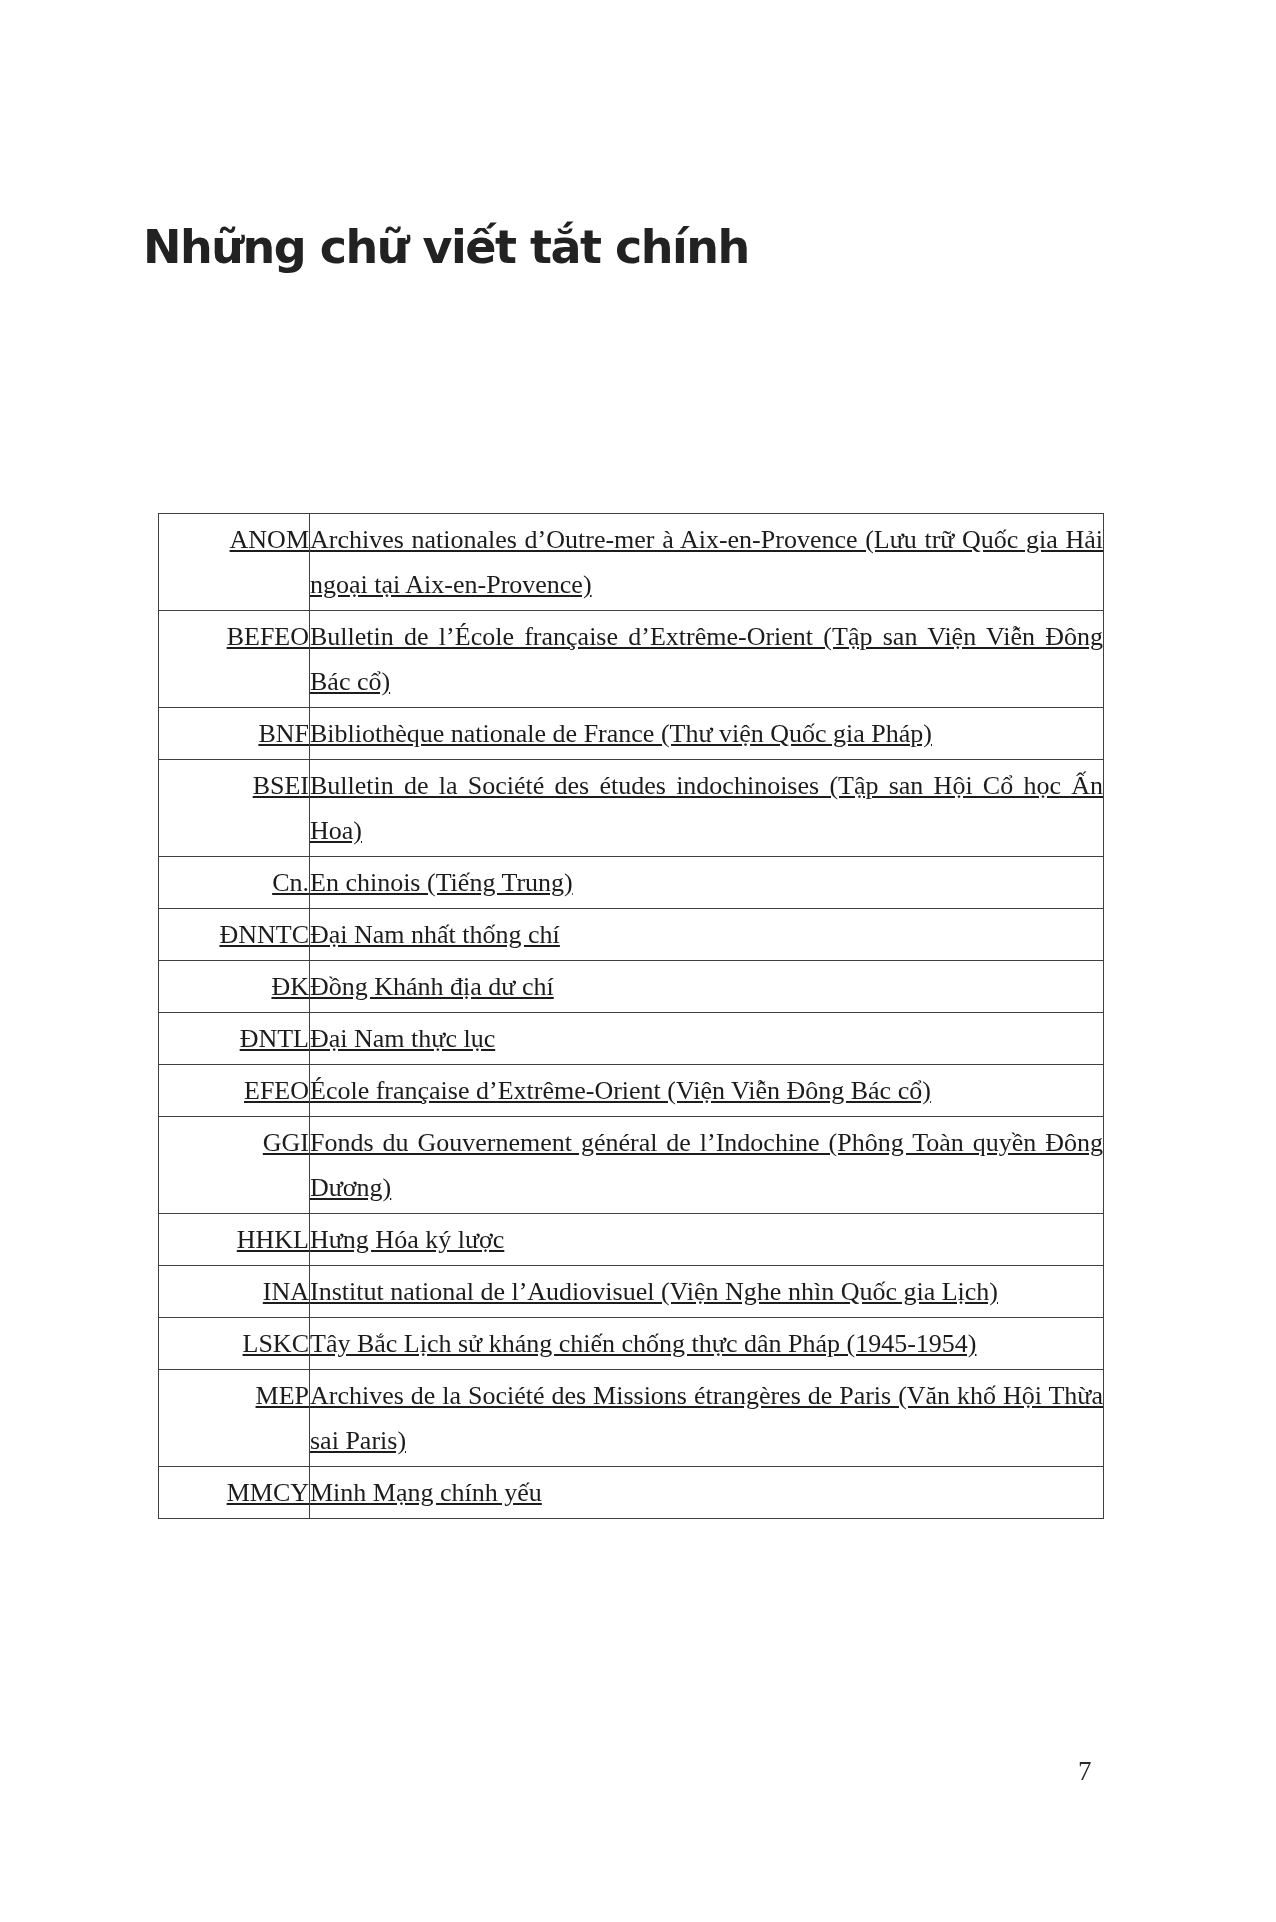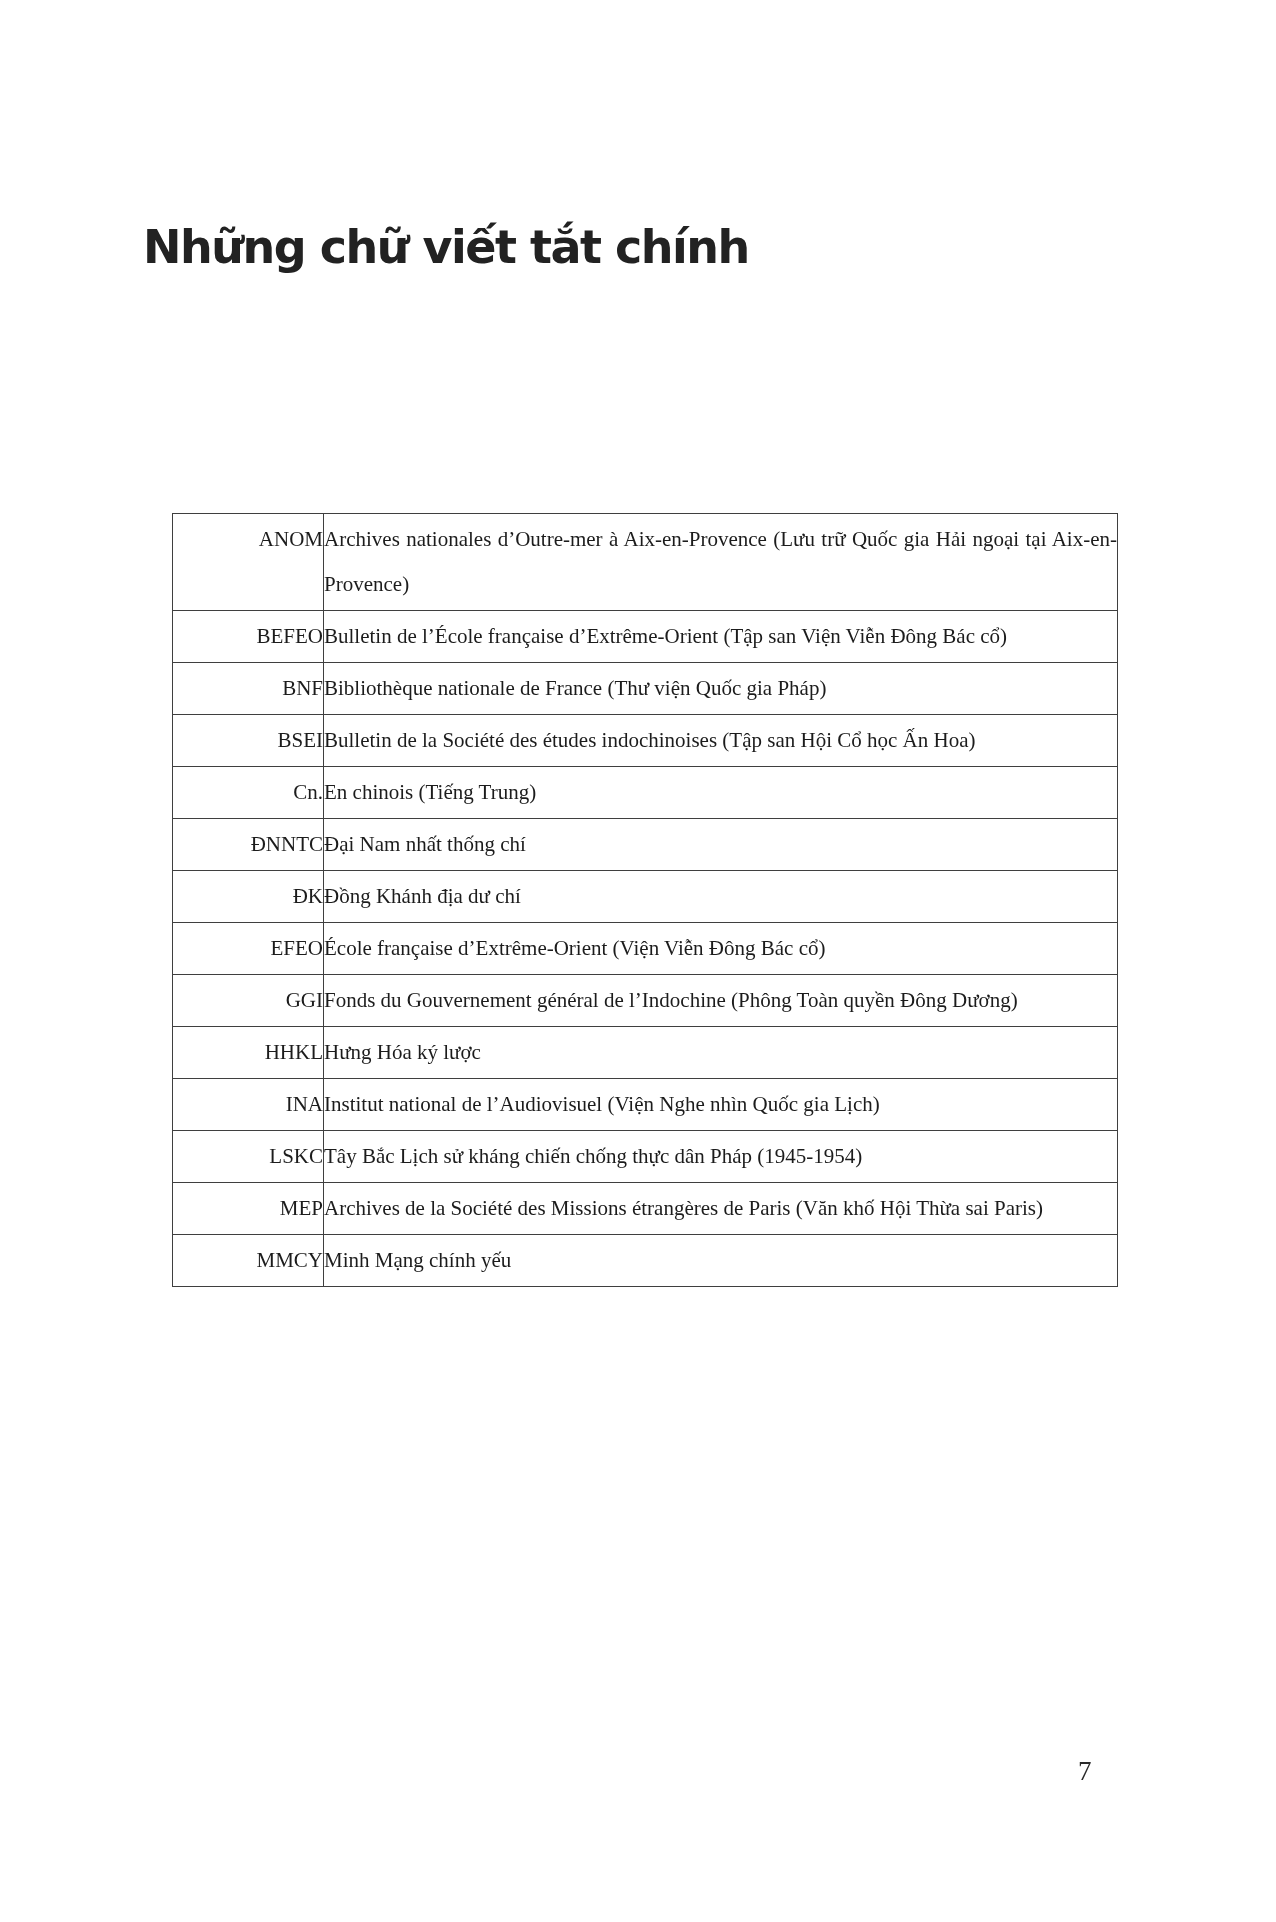--- a/index.html
+++ b/index.html
@@ -21,26 +21,27 @@
     font-family: "DejaVu Sans", sans-serif;
     font-weight: bold;
     font-size: 46px;
     letter-spacing: -1.5px;
     color: #222222;
     white-space: nowrap;
     margin-top: 24px;
   }
   table.abbr-table {
     position: absolute;
-    left: 172px;
+    left: 158px;
     top: 513px;
     width: 946px;
     border-collapse: collapse;
-    font-size: 21px;
+    font-size: 26px;
     color: #1c1c1c;
+    text-decoration: underline;
   }
   table.abbr-table td {
     border: 1px solid #3f3f3f;
     vertical-align: top;
     line-height: 45px;
     padding: 3px 0;
   }
   td.abbr-cell {
     width: 151px;
     text-align: right;
@@ -91,20 +92,24 @@
         </tr>
         <tr>
           <td class="abbr-cell">ĐNNTC</td>
           <td class="meaning-cell">Đại Nam nhất thống chí</td>
         </tr>
         <tr>
           <td class="abbr-cell">ĐK</td>
           <td class="meaning-cell">Đồng Khánh địa dư chí</td>
         </tr>
         <tr>
+          <td class="abbr-cell">ĐNTL</td>
+          <td class="meaning-cell">Đại Nam thực lục</td>
+        </tr>
+        <tr>
           <td class="abbr-cell">EFEO</td>
           <td class="meaning-cell">École française d’Extrême-Orient (Viện Viễn Đông Bác cổ)</td>
         </tr>
         <tr>
           <td class="abbr-cell">GGI</td>
           <td class="meaning-cell">Fonds du Gouvernement général de l’Indochine (Phông Toàn quyền Đông Dương)</td>
         </tr>
         <tr>
           <td class="abbr-cell">HHKL</td>
           <td class="meaning-cell">Hưng Hóa ký lược</td>

